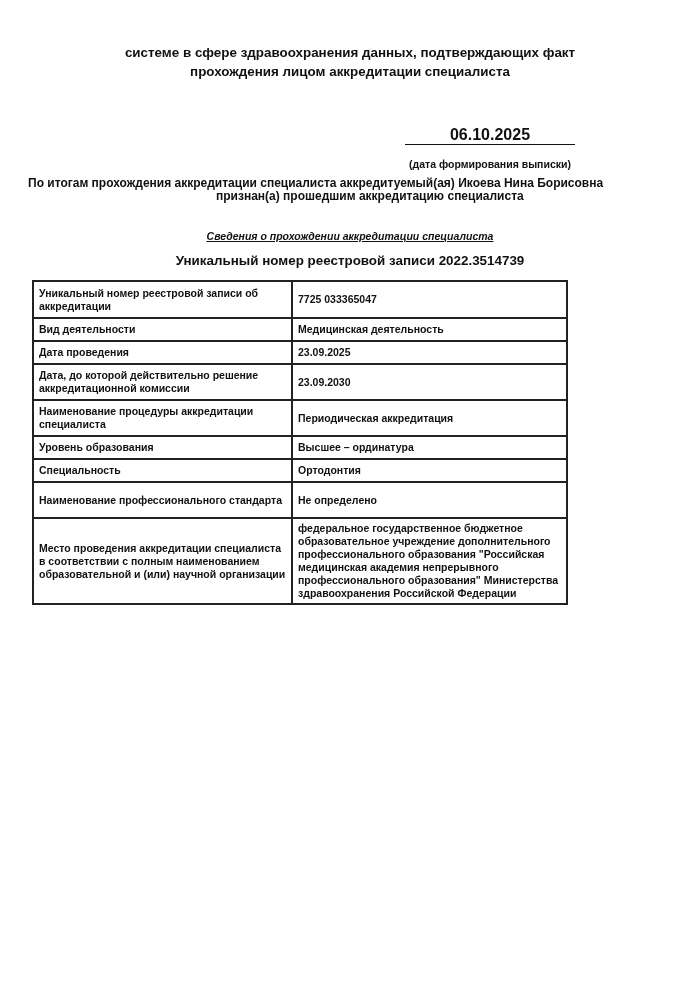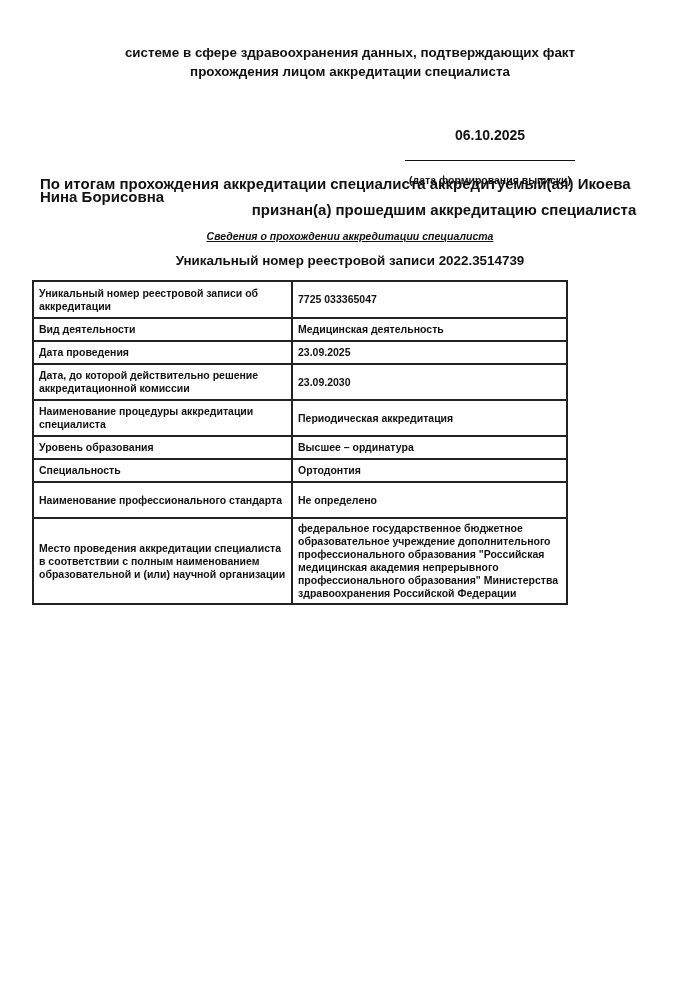--- a/index.html
+++ b/index.html
@@ -9,29 +9,29 @@
     color: #111111; font-weight: bold;
   }
   .title {
     position: absolute; left: 100px; top: 43px; width: 500px;
     text-align: center; font-size: 13.4px; line-height: 19px;
   }
   .date-block {
     position: absolute; left: 405px; top: 129px; width: 170px; text-align: center;
   }
   .date-value {
-    font-size: 14px; line-height: 12px;
-    border-bottom: 1px solid #111; padding-bottom: 19px;
+    font-size: 16px; line-height: 12px;
+    border-bottom: 1px solid #111; padding-bottom: 3px;
   }
   .date-label { font-size: 10.5px; line-height: 13px; margin-top: 13px; }
   .result-text {
-    position: absolute; left: 40px; top: 177px; width: 620px;
-    font-size: 15px; line-height: 13px;
+    position: absolute; left: 28px; top: 177px; width: 620px;
+    font-size: 12px; line-height: 13px;
   }
-  .result-text .line2 { padding-left: 188px; text-align: center; }
+  .result-text .line2 { padding-left: 188px; }
   .section-title {
     position: absolute; left: 100px; top: 230px; width: 500px; text-align: center;
     font-size: 10.5px; text-decoration: underline; font-style: italic;
   }
   .registry-title {
     position: absolute; left: 100px; top: 253px; width: 500px; text-align: center;
     font-size: 13.4px;
   }
   table.info {
     position: absolute; left: 32px; top: 280px; width: 536px;

